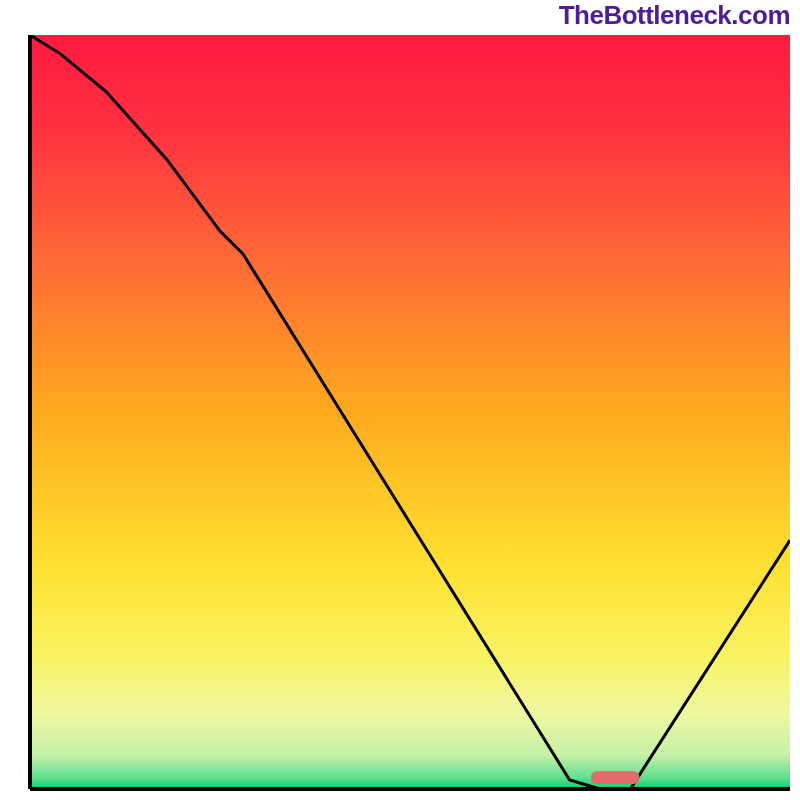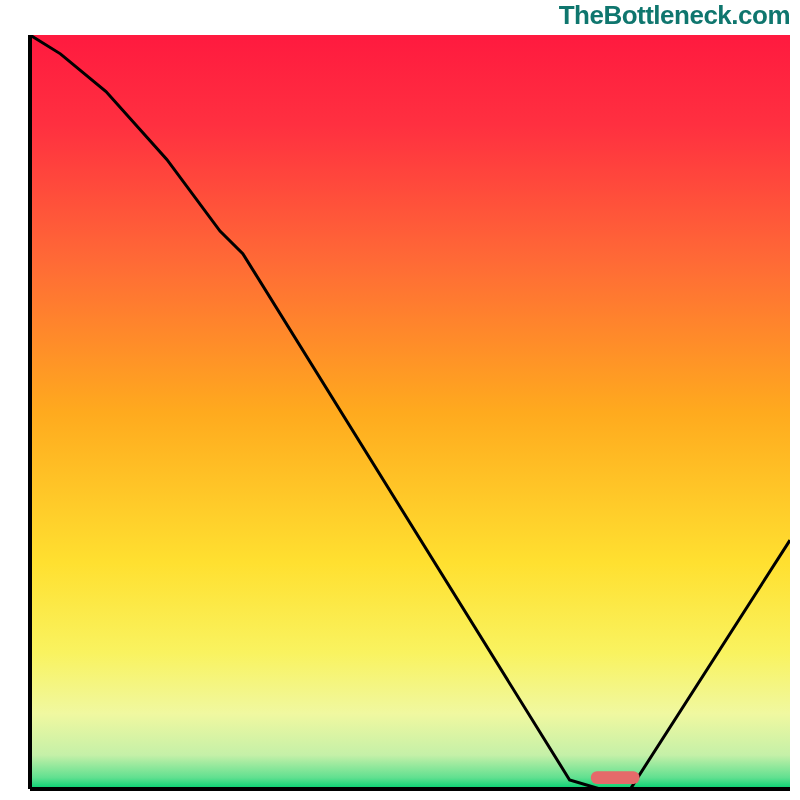--- a/index.html
+++ b/index.html
@@ -1,17 +1,17 @@
 <!DOCTYPE html>
 <html><head>
 <meta charset="utf-8">
 <style>
   html,body{margin:0;padding:0;width:800px;height:800px;background:#fff;overflow:hidden;}
   .container{position:relative;width:800px;height:800px;}
-  .watermark{position:absolute;top:0;right:10px;font-family:Arial,Helvetica,sans-serif;font-size:26px;font-weight:bold;color:#0f766e;letter-spacing:-0.5px;}
+  .watermark{position:absolute;top:0;right:10px;font-family:Arial,Helvetica,sans-serif;font-size:26px;font-weight:bold;color:#4c1d95;letter-spacing:-0.5px;}
   svg.plot{position:absolute;left:0;top:0;}
 </style>
 </head>
 <body>
 <div class="container">
 
 <svg class="plot" width="800" height="800" viewBox="0 0 800 800">
   <defs>
     <linearGradient id="bg-grad" x1="0" y1="0" x2="0" y2="1">
           <stop offset="0%" stop-color="#ff1a3f"></stop>

